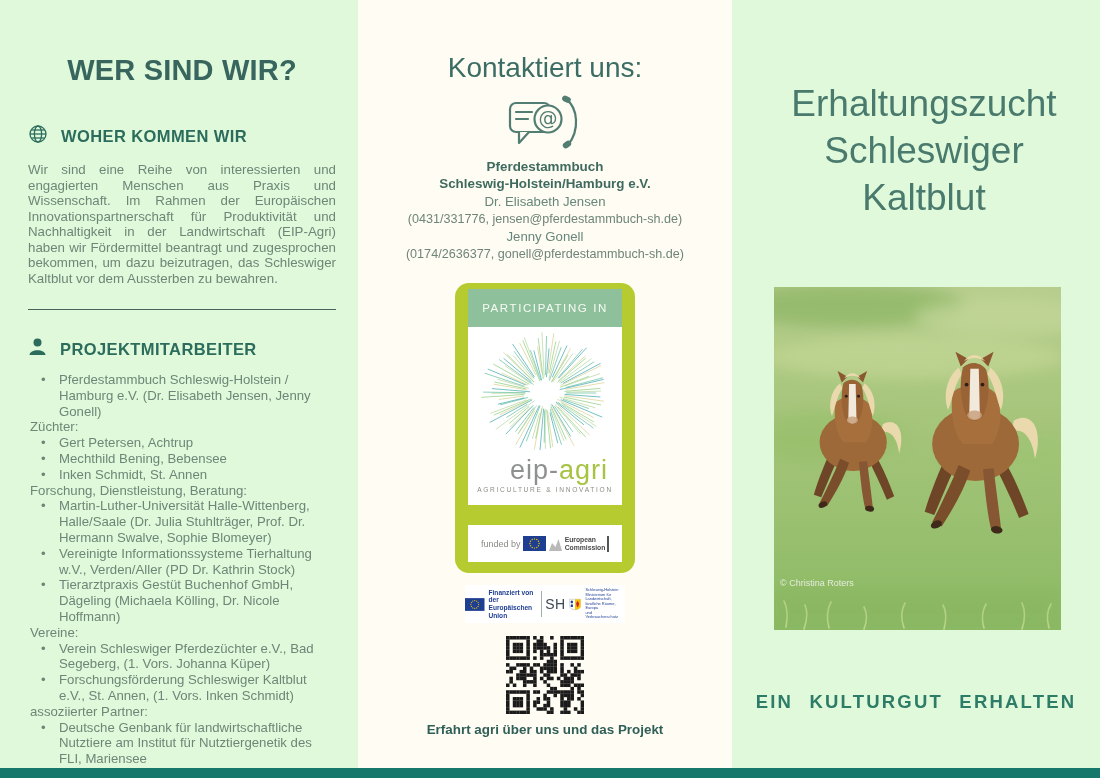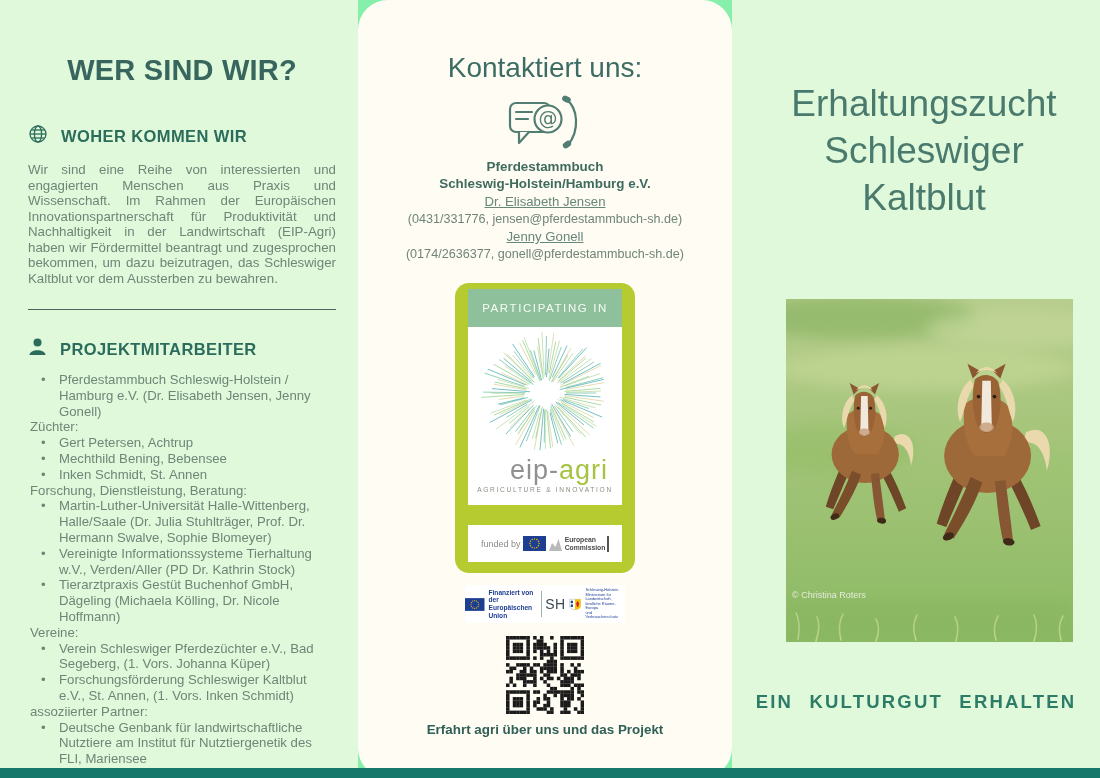--- a/index.html
+++ b/index.html
@@ -1,20 +1,20 @@
 <!DOCTYPE html>
 <html><head>
 <meta charset="utf-8">
 <style>
   html,body{margin:0;padding:0;}
   body{font-family:"Liberation Sans","DejaVu Sans",sans-serif;}
   .page{position:relative;width:1100px;height:778px;overflow:hidden;background:#86efac;}
   .panel{position:absolute;top:0;bottom:0;}
   .panel.left{left:0;width:358px;background:#dff9da;}
-  .panel.mid{left:358px;width:374px;background:#fffcf3;border-radius:30px;}
+  .panel.mid{left:358px;width:374px;background:#fffcf3;}
   .panel.right{left:732px;width:368px;background:#dff9da;}
 
   
   .left-inner{padding:30px 22px 0 28px;color:#6e8678;}
   .who-title{margin:24px 0 0;text-align:center;font-size:29px;font-weight:600;color:#38665e;letter-spacing:.2px;}
   .sec-head{display:flex;align-items:center;gap:13px;margin-top:37px;}
   .sec-head.second{margin-top:28px;}
   .sec-head h2{margin:0;font-size:16.5px;font-weight:700;color:#2c6c5c;letter-spacing:.4px;}
   .body-just{margin:14px 0 0;font-size:13.3px;line-height:15.5px;text-align:justify;color:#6e8678;}
   .rule{margin:23px 0 0;border:0;border-top:1.4px solid #47635a;width:100%;}
@@ -22,21 +22,21 @@
   .group-label{margin-left:2px;}
   .team-item{display:flex;}
   .team-item .bullet{width:9px;margin-left:13px;margin-right:9px;flex:none;}
   .team-item .itext{flex:1;padding-right:2px;}
 
   
   .mid-title{position:absolute;top:52px;left:0;right:0;margin:0;text-align:center;font-size:28px;font-weight:500;color:#3c6d64;}
   .contact-icon{position:absolute;top:94px;left:50%;transform:translateX(-50%);}
   .contact-block{position:absolute;top:159px;left:0;right:0;text-align:center;color:#6f8578;}
   .org-line{font-size:13.4px;font-weight:700;color:#3f6a5f;line-height:16.5px;}
-  .person-link{display:inline-block;font-size:13.2px;line-height:16.5px;color:#67877a;text-decoration:underline;cursor:pointer;}
+  .person-link{display:inline-block;font-size:13.2px;line-height:16.5px;color:#67877a;cursor:pointer;}
   .phone-line{font-size:12.6px;line-height:16.5px;color:#6f8578;}
   .eip-badge{position:absolute;top:283px;left:97px;width:180px;height:290px;background:#b6cb2f;border-radius:14px;}
   .eip-card{position:absolute;top:6px;left:13px;right:13px;height:216px;background:#ffffff;overflow:hidden;}
   .eip-band{height:38px;background:#8fc09c;display:flex;align-items:center;justify-content:center;
             color:#f6fbf4;font-size:11.5px;font-weight:300;letter-spacing:1.6px;}
   .starburst{display:block;margin:2px auto 0;}
   .eip-word{text-align:center;font-size:27px;font-weight:300;letter-spacing:1px;margin-top:-4px;line-height:26px;padding-left:28px;}
   .eip-word .gray{color:#8f9190;}
   .eip-word .green{color:#a6c342;}
   .eip-sub{text-align:center;font-size:6.6px;letter-spacing:1.7px;color:#8d8d84;margin-top:3px;}
@@ -50,21 +50,21 @@
   .eu-label{font-size:6.6px;font-weight:700;color:#1e3e91;line-height:7.6px;}
   .sh-divider{width:1px;height:26px;background:#9fb0ad;}
   .sh-word{font-size:14px;color:#3d4a52;font-weight:400;letter-spacing:.3px;}
   .ministry{font-size:3.9px;color:#1e3e91;line-height:4.6px;}
   .qr-wrap{position:absolute;top:636px;left:50%;transform:translateX(-50%);}
   .qr-caption{position:absolute;top:722px;left:0;right:0;text-align:center;font-size:13.4px;font-weight:700;color:#2f5f56;}
 
   
   .cover-title{position:absolute;top:80px;left:0;right:0;margin:0;text-align:center;
                font-size:37px;line-height:47px;font-weight:400;color:#4a7a6d;padding-left:16px;}
-  .photo{position:absolute;top:285px;left:40px;width:287px;height:307px;margin:14px;}
+  .photo{position:absolute;top:285px;left:40px;width:287px;height:307px;margin:2px;}
   .photo svg{display:block;}
   .photo-credit{position:absolute;left:6px;bottom:6px;color:#f2f4ef;font-size:9px;opacity:.85;}
   .tagline{position:absolute;top:691px;left:0;right:0;text-align:center;font-size:18.5px;font-weight:700;
            color:#2c7c68;letter-spacing:2.2px;word-spacing:9px;}
 
   .footer-bar{position:absolute;left:0;right:0;bottom:0;height:10px;background:#15786b;}
 </style>
 </head>
 <body>
 

